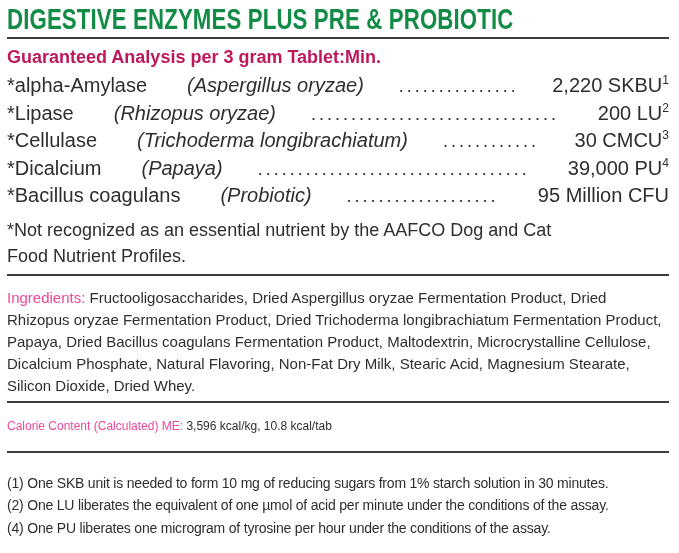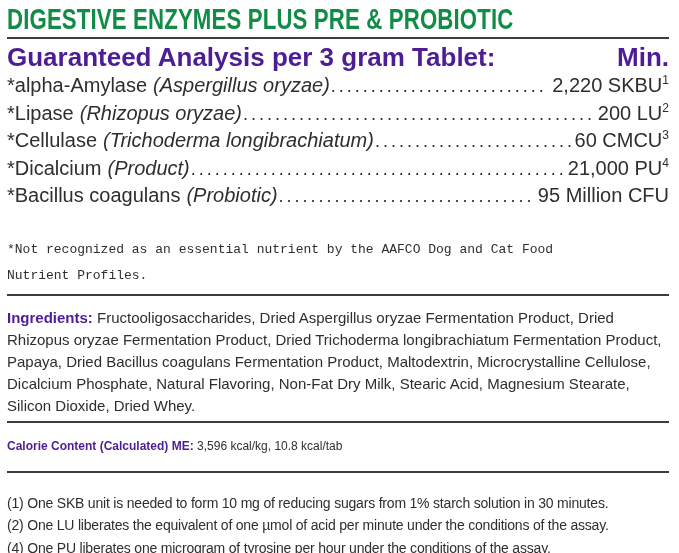--- a/index.html
+++ b/index.html
@@ -30,35 +30,36 @@
     letter-spacing: 0.2px;
   }
   .rule {
     border: none;
     border-top: 2px solid #3c3c3c;
     margin: 0;
   }
   .rule-1 { margin-top: 2px; }
   .ga-header {
     display: flex;
-    justify-content: space-between;
+    justify-content: flex-start;
     align-items: baseline;
     font-weight: bold;
-    font-size: 26px;
+    font-size: 18px;
     line-height: 22px;
-    color: #4c1d95;
+    color: #be185d;
     padding: 7px 0 4px 0;
   }
   .ga-rows { margin-top: 2px; }
   .ga-row {
     display: flex;
     align-items: baseline;
     height: 27.5px;
     font-size: 20px;
     color: #2e2e2e;
+    gap: 34px;
   }
   .row-name { white-space: nowrap; }
   .row-source {
     font-style: italic;
     font-size: 20px;
     margin-left: 6px;
     white-space: nowrap;
   }
   .dot-leader {
     flex: 1 1 auto;
@@ -68,38 +69,37 @@
     font-size: 18px;
     margin: 0 4px 0 1px;
     color: #2e2e2e;
   }
   .row-value { white-space: nowrap; text-align: right; }
   .row-value sup {
     font-size: 12px;
     line-height: 0;
   }
   .aafco-note {
-    margin-top: 25px;
-    font-size: 13px;
+    margin-top: 5px;
+    font-size: 18px;
     line-height: 26px;
     max-width: 578px;
     color: #2e2e2e;
-    font-family: Liberation Mono, monospace;
   }
   .rule-2 { margin-top: 5px; }
   .ingredients {
     margin: 11px 0 0 0;
     font-size: 15px;
     line-height: 22px;
     color: #2e2e2e;
   }
   .ingredients .bold-label,
   .calorie-line .bold-label {
-    font-weight: bold;
-    color: #4c1d95;
+    font-weight: normal;
+    color: #ec4899;
   }
   .rule-3 { margin-top: 4px; }
   .calorie-line {
     margin-top: 13px;
     font-size: 12px;
     line-height: 20px;
   }
   .rule-4 { margin-top: 15px; }
   .unit-footnotes {
     margin-top: 19px;
@@ -137,28 +137,28 @@
       <span class="row-name">*Lipase</span>
       <span class="row-source">(Rhizopus oryzae)</span>
       <span class="dot-leader">......................................................................................................................................................</span>
       <span class="row-value"><span>200 LU</span><sup>2</sup></span>
     </div>
 
     <div class="ga-row">
       <span class="row-name">*Cellulase</span>
       <span class="row-source">(Trichoderma longibrachiatum)</span>
       <span class="dot-leader">......................................................................................................................................................</span>
-      <span class="row-value"><span>60 CMCU</span><sup>3</sup></span>
+      <span class="row-value"><span>30 CMCU</span><sup>3</sup></span>
     </div>
 
     <div class="ga-row">
       <span class="row-name">*Dicalcium</span>
-      <span class="row-source">(Product)</span>
+      <span class="row-source">(Papaya)</span>
       <span class="dot-leader">......................................................................................................................................................</span>
-      <span class="row-value"><span>21,000 PU</span><sup>4</sup></span>
+      <span class="row-value"><span>39,000 PU</span><sup>4</sup></span>
     </div>
 
     <div class="ga-row">
       <span class="row-name">*Bacillus coagulans</span>
       <span class="row-source">(Probiotic)</span>
       <span class="dot-leader">......................................................................................................................................................</span>
       <span class="row-value"><span>95 Million CFU</span><sup></sup></span>
     </div>
 
   </div>

